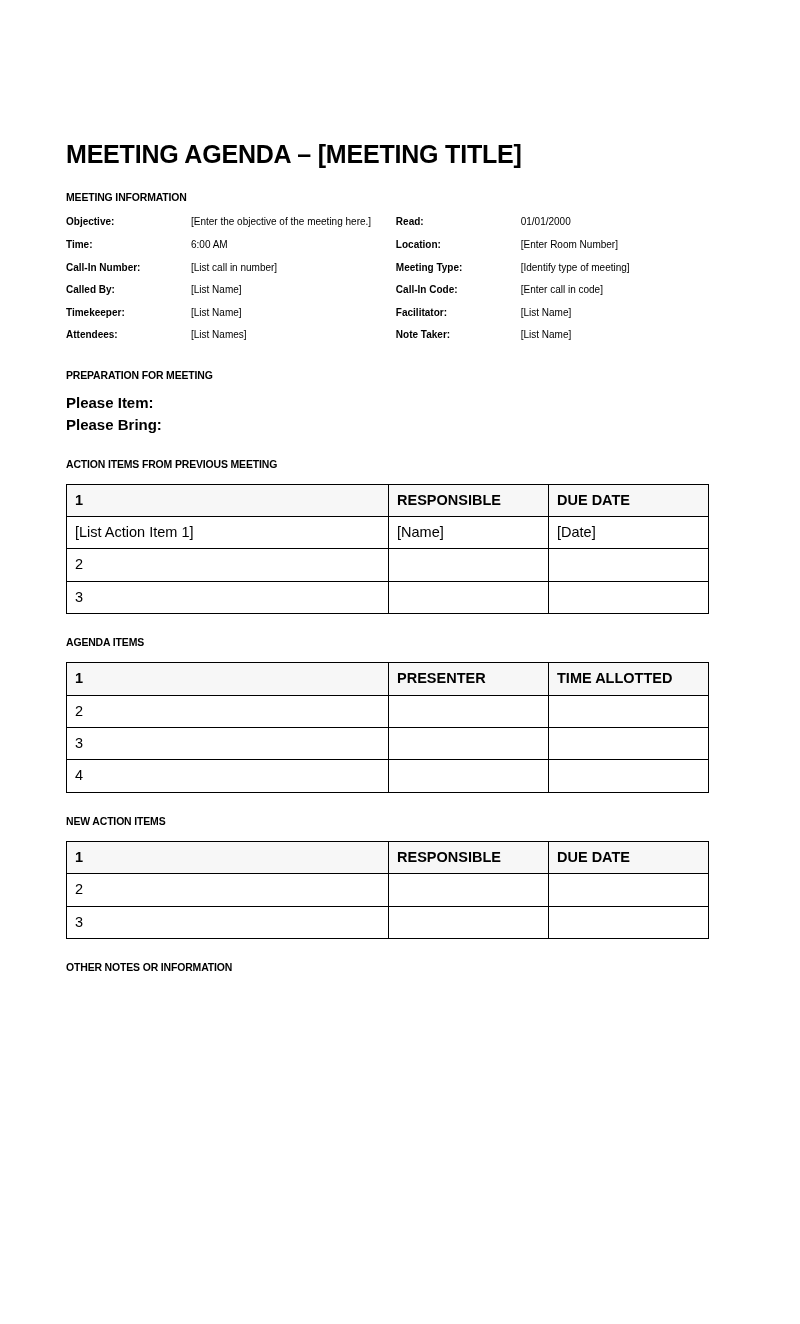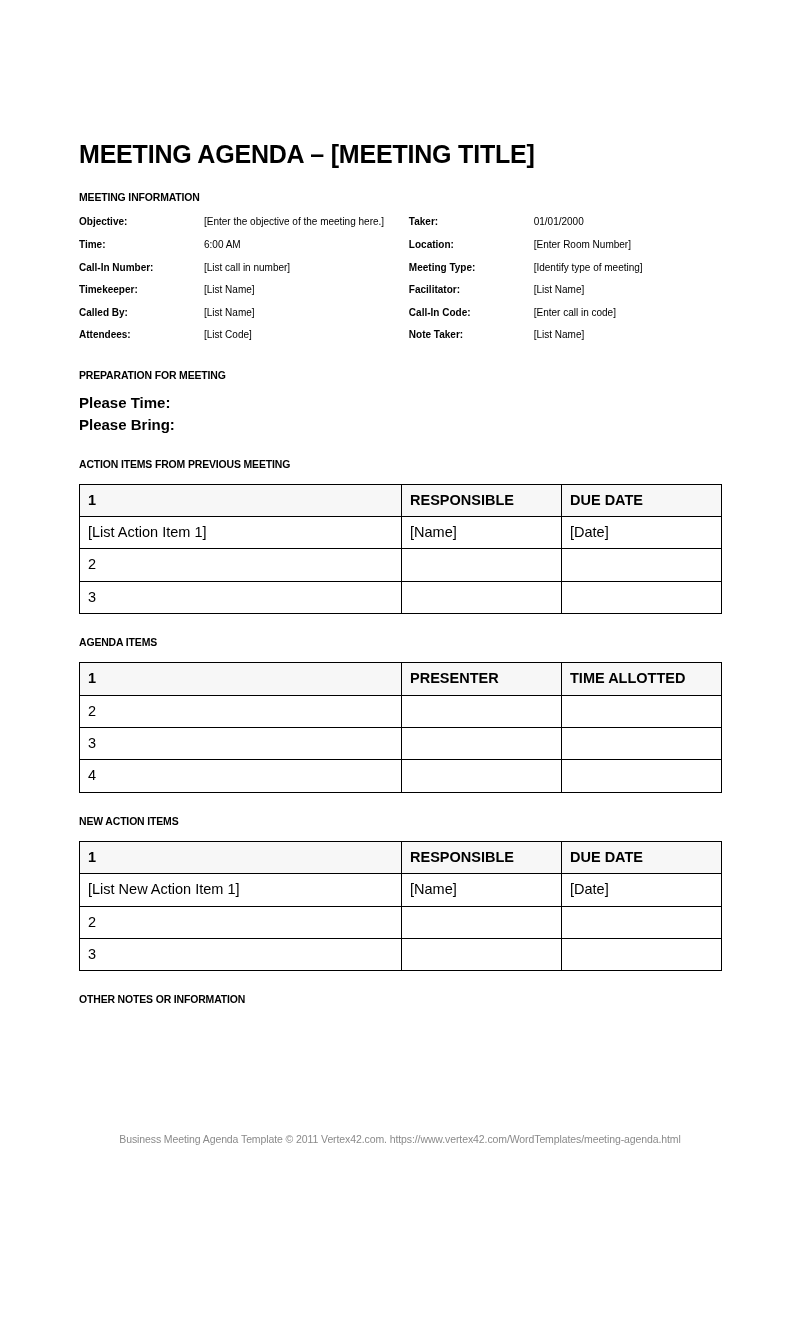--- a/index.html
+++ b/index.html
@@ -17,21 +17,21 @@
   }
   .page {
     position: absolute;
     left: 0; top: 0;
     width: 800px;
     height: 1324px;
     background: #ffffff;
   }
   .content {
     position: absolute;
-    left: 79px;
+    left: 66px;
     top: 141px;
     width: 642px;
   }
 
   
   .doc-title {
     font-size: 25px;
     font-weight: bold;
     letter-spacing: -0.2px;
     line-height: 1.1;
@@ -137,63 +137,63 @@
 
     <div class="section-heading">MEETING INFORMATION</div>
 
     <div class="sp-head-to-info"></div>
 
     <table class="info-table">
       <tbody>
         <tr class="info-row-tall">
           <td class="col-label-l">Objective:</td>
           <td class="col-value-l">[Enter the objective of the meeting here.]</td>
-          <td class="col-label-r">Taker:</td>
+          <td class="col-label-r">Read:</td>
           <td class="col-value-r">01/01/2000</td>
         </tr>
         <tr class="info-row">
           <td class="col-label-l">Time:</td>
           <td class="col-value-l">6:00 AM</td>
           <td class="col-label-r">Location:</td>
           <td class="col-value-r">[Enter Room Number]</td>
         </tr>
         <tr class="info-row">
           <td class="col-label-l">Call-In Number:</td>
           <td class="col-value-l">[List call in number]</td>
           <td class="col-label-r">Meeting Type:</td>
           <td class="col-value-r">[Identify type of meeting]</td>
         </tr>
         <tr class="info-row">
+          <td class="col-label-l">Called By:</td>
+          <td class="col-value-l">[List Name]</td>
+          <td class="col-label-r">Call-In Code:</td>
+          <td class="col-value-r">[Enter call in code]</td>
+        </tr>
+        <tr class="info-row">
           <td class="col-label-l">Timekeeper:</td>
           <td class="col-value-l">[List Name]</td>
           <td class="col-label-r">Facilitator:</td>
           <td class="col-value-r">[List Name]</td>
         </tr>
         <tr class="info-row">
-          <td class="col-label-l">Called By:</td>
-          <td class="col-value-l">[List Name]</td>
-          <td class="col-label-r">Call-In Code:</td>
-          <td class="col-value-r">[Enter call in code]</td>
-        </tr>
-        <tr class="info-row">
           <td class="col-label-l">Attendees:</td>
-          <td class="col-value-l">[List Code]</td>
+          <td class="col-value-l">[List Names]</td>
           <td class="col-label-r">Note Taker:</td>
           <td class="col-value-r">[List Name]</td>
         </tr>
       </tbody>
     </table>
 
     <div class="sp-info-to-prep"></div>
 
     <div class="section-heading">PREPARATION FOR MEETING</div>
 
     <div class="sp-prephead-to-lines"></div>
 
-    <div class="prep-line">Please Time:</div>
+    <div class="prep-line">Please Item:</div>
     <div class="prep-line">Please Bring:</div>
 
     <div class="sp-prep-to-head"></div>
 
     <div class="section-heading">ACTION ITEMS FROM PREVIOUS MEETING</div>
 
     <div class="sp-head-to-table"></div>
 
     <table class="data-table">
       <thead>
@@ -264,37 +264,31 @@
     <table class="data-table">
       <thead>
         <tr>
           <td class="c-main idx-head">1</td>
           <td class="c-mid">RESPONSIBLE</td>
           <td class="c-last">DUE DATE</td>
         </tr>
       </thead>
       <tbody>
         <tr>
-          <td class="c-main">[List New Action Item 1]</td>
-          <td class="c-mid">[Name]</td>
-          <td class="c-last">[Date]</td>
-        </tr>
-        <tr>
           <td class="c-main">2</td>
           <td class="c-mid cell-empty"></td>
           <td class="c-last cell-empty"></td>
         </tr>
         <tr>
           <td class="c-main">3</td>
           <td class="c-mid cell-empty"></td>
           <td class="c-last cell-empty"></td>
         </tr>
       </tbody>
     </table>
 
     <div class="sp-table-to-head"></div>
 
     <div class="section-heading">OTHER NOTES OR INFORMATION</div>
 
   </div>
 
-  <div class="footer">Business Meeting Agenda Template © 2011 Vertex42.com. https://www.vertex42.com/WordTemplates/meeting-agenda.html</div>
 </div>
 
 </body></html>

